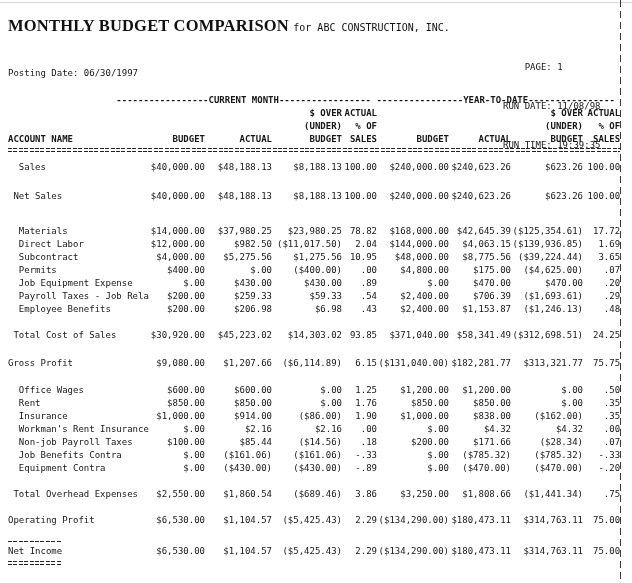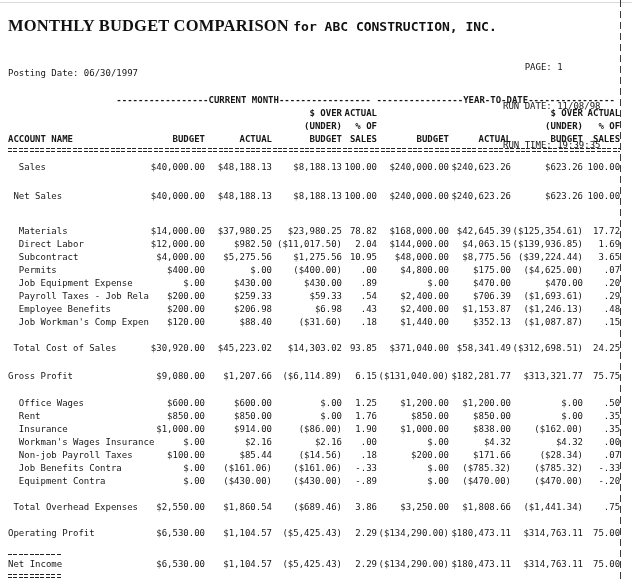--- a/index.html
+++ b/index.html
@@ -14,22 +14,22 @@
   .perforation {
     position:absolute; top:0; left:620px; width:1px; height:583px;
     background:repeating-linear-gradient(180deg,#3a3a3a 0 7px,transparent 7px 11px);
   }
   .report-title {
     position:absolute; left:8px; top:17px; white-space:pre; margin:0;
     font-family:"Liberation Serif", serif; font-weight:bold;
     font-size:16.5px; line-height:18px; letter-spacing:.2px; color:#111;
   }
   .report-subtitle {
-    font-family:"DejaVu Sans Mono", monospace; font-weight:bold;
-    font-size:13px; letter-spacing:0;
+    font-family:"DejaVu Sans Mono", monospace; font-weight:normal;
+    font-size:10px; letter-spacing:0;
   }
   .run-info { position:absolute; left:472px; top:35px; white-space:pre; text-align:left; }
   .run-info div { height:13px;margin-left:31px; }
   .posting-date { position:absolute; left:8px; top:67px; white-space:pre; }
   table.report {
     position:absolute; top:94px; left:8px; width:612px;
     border-collapse:collapse; table-layout:fixed;
   }
   table.report td { padding:0; white-space:pre; overflow:visible; vertical-align:bottom; }
   td.c-name { text-align:left; }
@@ -215,31 +215,20 @@
         <td class="c-name">  Employee Benefits</td>
         <td class="c-num">$200.00</td>
         <td class="c-num">$206.98</td>
         <td class="c-num">$6.98</td>
         <td class="c-num">.43</td>
         <td class="c-num">$2,400.00</td>
         <td class="c-num">$1,153.87</td>
         <td class="c-num">($1,246.13)</td>
         <td class="c-num">.48</td>
       </tr>
-      <tr class="data-row">
-        <td class="c-name">  Job Workman's Comp Expen</td>
-        <td class="c-num">$120.00</td>
-        <td class="c-num">$88.40</td>
-        <td class="c-num">($31.60)</td>
-        <td class="c-num">.18</td>
-        <td class="c-num">$1,440.00</td>
-        <td class="c-num">$352.13</td>
-        <td class="c-num">($1,087.87)</td>
-        <td class="c-num">.15</td>
-      </tr>
       <tr>
         <td colspan="9" style="height: 13px;"></td>
       </tr>
       <tr class="data-row">
         <td class="c-name"> Total Cost of Sales</td>
         <td class="c-num">$30,920.00</td>
         <td class="c-num">$45,223.02</td>
         <td class="c-num">$14,303.02</td>
         <td class="c-num">93.85</td>
         <td class="c-num">$371,040.00</td>
@@ -291,21 +280,21 @@
         <td class="c-num">$1,000.00</td>
         <td class="c-num">$914.00</td>
         <td class="c-num">($86.00)</td>
         <td class="c-num">1.90</td>
         <td class="c-num">$1,000.00</td>
         <td class="c-num">$838.00</td>
         <td class="c-num">($162.00)</td>
         <td class="c-num">.35</td>
       </tr>
       <tr class="data-row">
-        <td class="c-name">  Workman's Wages Insurance</td>
+        <td class="c-name">  Workman's Rent Insurance</td>
         <td class="c-num">$.00</td>
         <td class="c-num">$2.16</td>
         <td class="c-num">$2.16</td>
         <td class="c-num">.00</td>
         <td class="c-num">$.00</td>
         <td class="c-num">$4.32</td>
         <td class="c-num">$4.32</td>
         <td class="c-num">.00</td>
       </tr>
       <tr class="data-row">

